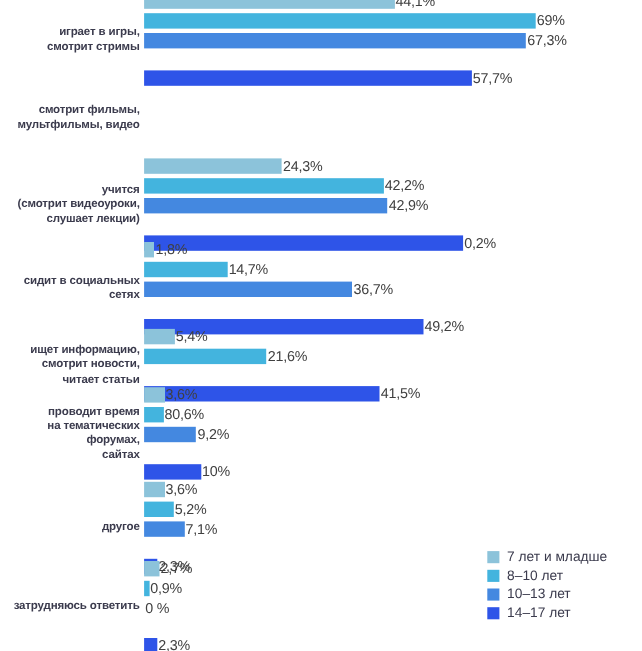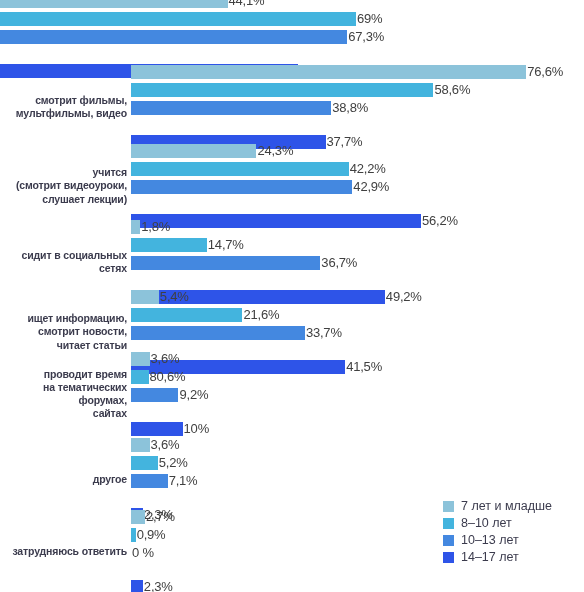--- a/index.html
+++ b/index.html
@@ -88,20 +88,22 @@
     line-height: 14px;
     white-space: nowrap;
   }
 </style>
 </head>
 <body>
 
 <div id="chart-root">
   <div id="groups">
       <div class="group" style="position: absolute; left: 0px; top: 2px; width: 584px; height: 68px;">
+        <div class="cat-label">играет в игры,
+смотрит стримы</div>
         <div class="bars">
           <div class="barrow">
             <div class="bar" style="width: 227.556px; background: rgb(140, 195, 218);"></div>
             <span class="val">44,1%</span>
           </div>
           <div class="barrow">
             <div class="bar" style="width: 356.04px; background: rgb(67, 180, 222);"></div>
             <span class="val">69%</span>
           </div>
           <div class="barrow">
@@ -110,59 +112,41 @@
           </div>
           <div class="barrow">
             <div class="bar" style="width: 297.732px; background: rgb(46, 84, 232);"></div>
             <span class="val">57,7%</span>
           </div>
         </div>
       </div>
       <div class="group" style="position: absolute; left: 0px; top: 73px; width: 584px; height: 68px;">
         <div class="cat-label">смотрит фильмы,
 мультфильмы, видео</div>
-        <div class="bars">
-          <div class="barrow">
-            <div class="bar" style="width: 395.256px; background: rgb(140, 195, 218);"></div>
-            <span class="val">76,6%</span>
-          </div>
-          <div class="barrow">
-            <div class="bar" style="width: 302.376px; background: rgb(67, 180, 222);"></div>
-            <span class="val">58,6%</span>
-          </div>
-          <div class="barrow">
-            <div class="bar" style="width: 200.208px; background: rgb(68, 136, 224);"></div>
-            <span class="val">38,8%</span>
-          </div>
-          <div class="barrow">
-            <div class="bar" style="width: 194.532px; background: rgb(46, 84, 232);"></div>
-            <span class="val">37,7%</span>
-          </div>
-        </div>
       </div>
       <div class="group" style="position: absolute; left: 0px; top: 152px; width: 584px; height: 68px;">
         <div class="cat-label">учится
 (смотрит видеоуроки,
 слушает лекции)</div>
         <div class="bars">
           <div class="barrow">
             <div class="bar" style="width: 125.388px; background: rgb(140, 195, 218);"></div>
             <span class="val">24,3%</span>
           </div>
           <div class="barrow">
             <div class="bar" style="width: 217.752px; background: rgb(67, 180, 222);"></div>
             <span class="val">42,2%</span>
           </div>
           <div class="barrow">
             <div class="bar" style="width: 221.364px; background: rgb(68, 136, 224);"></div>
             <span class="val">42,9%</span>
           </div>
           <div class="barrow">
             <div class="bar" style="width: 289.992px; background: rgb(46, 84, 232);"></div>
-            <span class="val">56,2%</span>
+            <span class="val">0,2%</span>
           </div>
         </div>
       </div>
       <div class="group" style="position: absolute; left: 0px; top: 228px; width: 584px; height: 68px;">
         <div class="cat-label">сидит в социальных сетях</div>
         <div class="bars">
           <div class="barrow">
             <div class="bar" style="width: 9.288px; background: rgb(140, 195, 218);"></div>
             <span class="val">1,8%</span>
           </div>
@@ -187,24 +171,20 @@
         <div class="bars">
           <div class="barrow">
             <div class="bar" style="width: 27.864px; background: rgb(140, 195, 218);"></div>
             <span class="val">5,4%</span>
           </div>
           <div class="barrow">
             <div class="bar" style="width: 111.456px; background: rgb(67, 180, 222);"></div>
             <span class="val">21,6%</span>
           </div>
           <div class="barrow">
-            <div class="bar" style="width: 173.892px; background: rgb(68, 136, 224);"></div>
-            <span class="val">33,7%</span>
-          </div>
-          <div class="barrow">
             <div class="bar" style="width: 214.14px; background: rgb(46, 84, 232);"></div>
             <span class="val">41,5%</span>
           </div>
         </div>
       </div>
       <div class="group" style="position: absolute; left: 0px; top: 360px; width: 584px; height: 68px;">
         <div class="cat-label">проводит время
 на тематических форумах,
 сайтах</div>
         <div class="bars">

